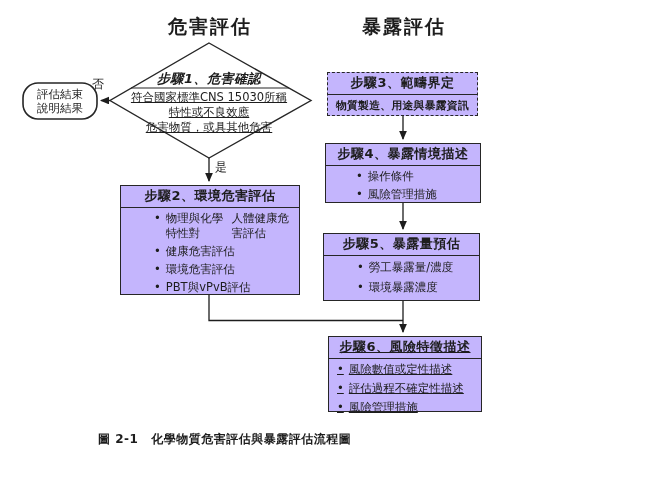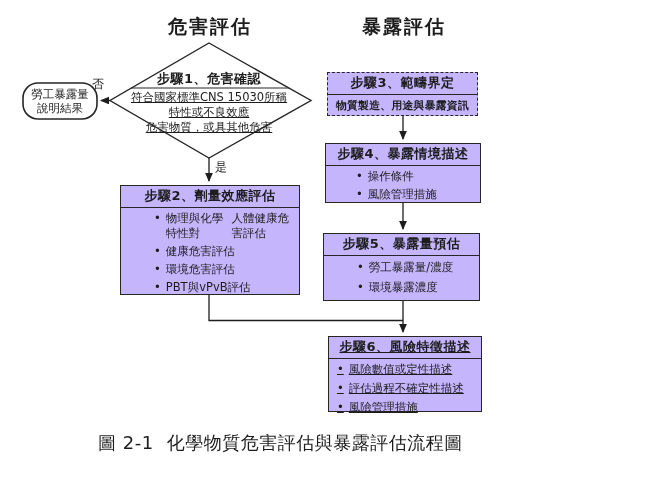--- a/index.html
+++ b/index.html
@@ -10,21 +10,21 @@
   svg.lines{position:absolute;left:0;top:0;}
 
   .col-header{
     position:absolute;top:14px;width:160px;text-align:center;
     font-size:19px;font-weight:bold;letter-spacing:2px;
   }
   .hazard-header{left:130px;}
   .exposure-header{left:324px;}
 
   
-  .diamond-text{position:absolute;left:121px;top:70px;width:176px;text-align:center;}
+  .diamond-text{position:absolute;left:121px;top:70px;width:176px;text-align:center;font-style:italic;}
   .diamond-title{font-size:13px;font-weight:bold;letter-spacing:.5px;}
   .diamond-body{position:absolute;left:111px;top:90px;width:196px;text-align:center;
     font-size:11.5px;line-height:15px;text-decoration:underline;}
 
   .small-label{position:absolute;font-size:12px;font-weight:500;}
   .no-label{left:92px;top:76px;}
   .yes-label{left:215px;top:159px;}
 
   
   .terminal-text{position:absolute;left:23px;top:83px;width:74px;height:36px;
@@ -50,21 +50,21 @@
   #box-step4{left:325px;top:143px;width:156px;height:60px;}
   #box-step4 ul{padding-left:30px;}
   #box-step5{left:323px;top:233px;width:157px;height:68px;}
   #box-step5 ul{padding-left:33px;padding-top:4px;}
   #box-step5 li{margin-bottom:5px;line-height:15px;}
   #box-step6{left:328px;top:336px;width:154px;height:76px;text-decoration:underline;}
   #box-step6 ul{padding-left:8px;}
   #box-step6 li{line-height:15px;margin-bottom:4px;}
 
   .caption{position:absolute;left:98px;top:431px;display:flex;gap:13px;
-    font-size:18px;font-weight:400;letter-spacing:.5px;}
+    font-size:12px;font-weight:700;letter-spacing:.5px;}
 </style>
 </head>
 <body>
 
 <div class="canvas">
 
   <svg class="lines" width="648" height="496" viewBox="0 0 648 496">
     <defs>
       <marker id="arr" markerWidth="9" markerHeight="8" refX="6.2" refY="3" orient="auto">
         <path d="M0,0 L7,3 L0,6 Z" fill="#1d1d1d"></path>
@@ -98,26 +98,26 @@
   <div class="diamond-body">
     <div>符合國家標準CNS 15030所稱</div>
     <div>特性或不良效應</div>
     <div>危害物質，或具其他危害</div>
   </div>
 
   <div class="small-label no-label">否</div>
   <div class="small-label yes-label">是</div>
 
   <div class="terminal-text">
-    <div>勞工暴露量</div>
+    <div>評估結束</div>
     <div>說明結果</div>
   </div>
 
   <div class="flowbox" id="box-step2">
-    <div class="hd">步驟2、劑量效應評估</div>
+    <div class="hd">步驟2、環境危害評估</div>
     <ul>
       <li>
         <span class="b">•</span>
         <span class="wrap">
           <span>物理與化學特性對</span>
           <span>人體健康危害評估</span>
         </span>
       </li>
       <li>
         <span class="b">•</span>

